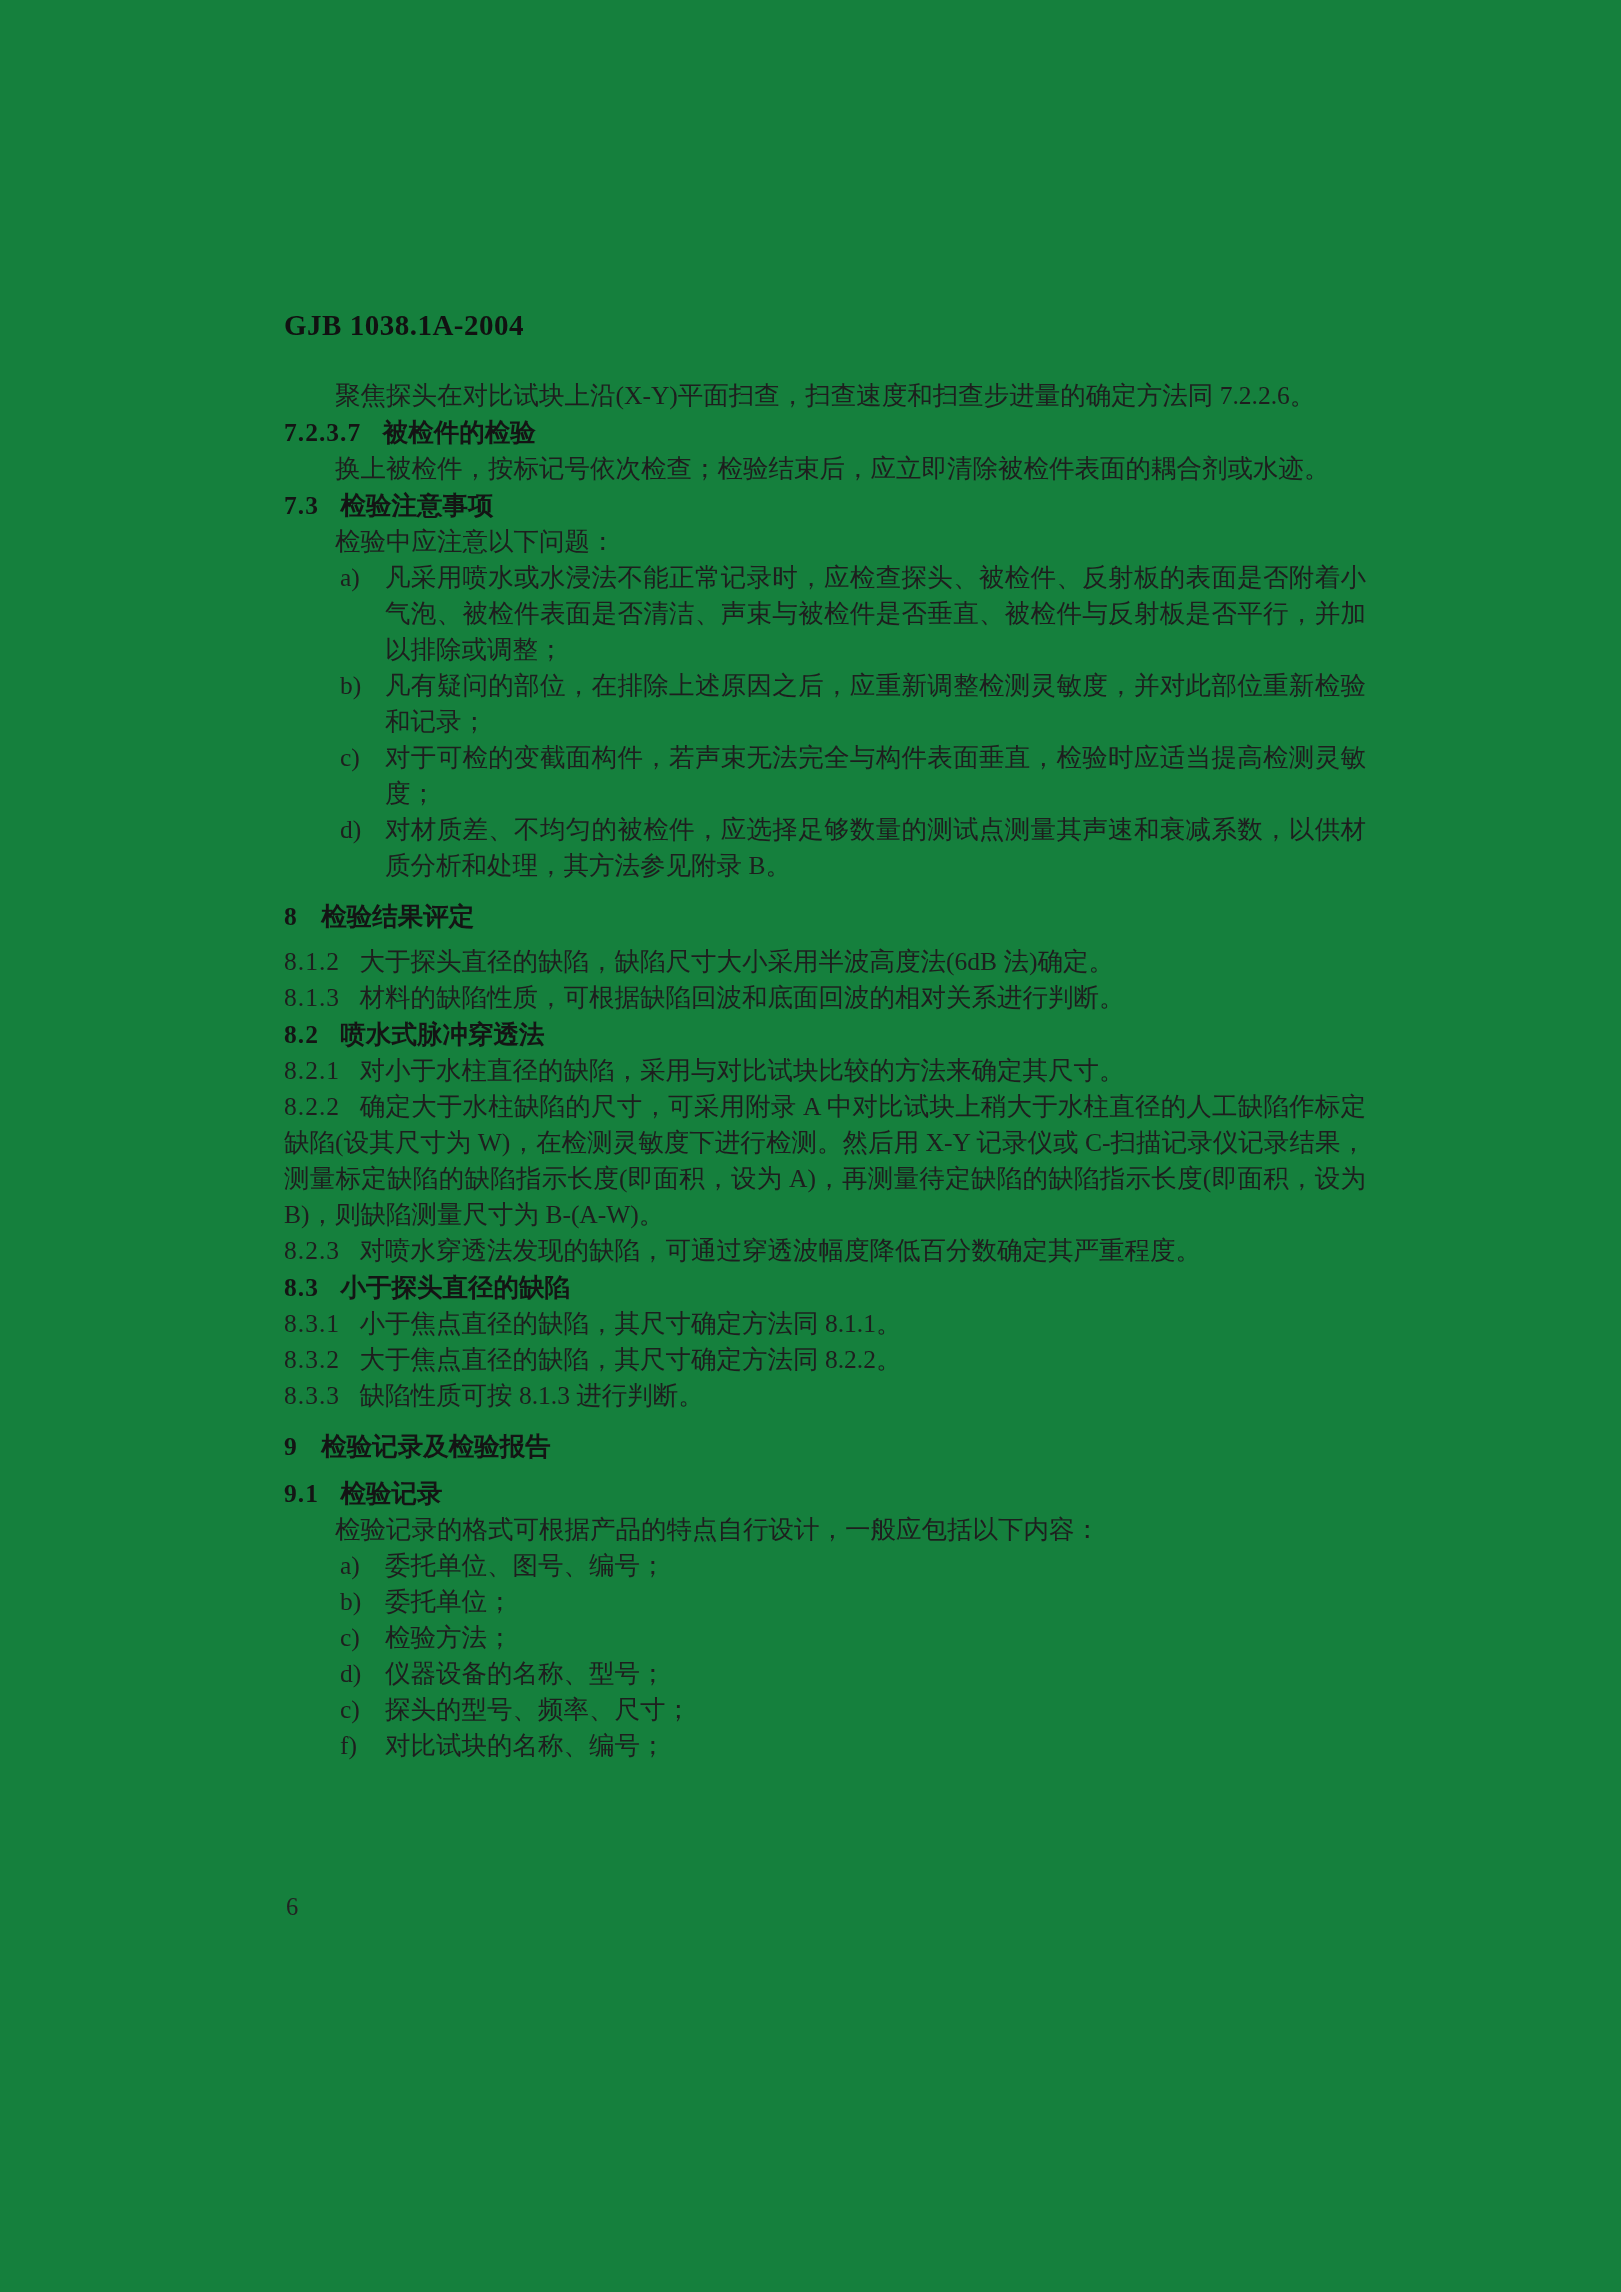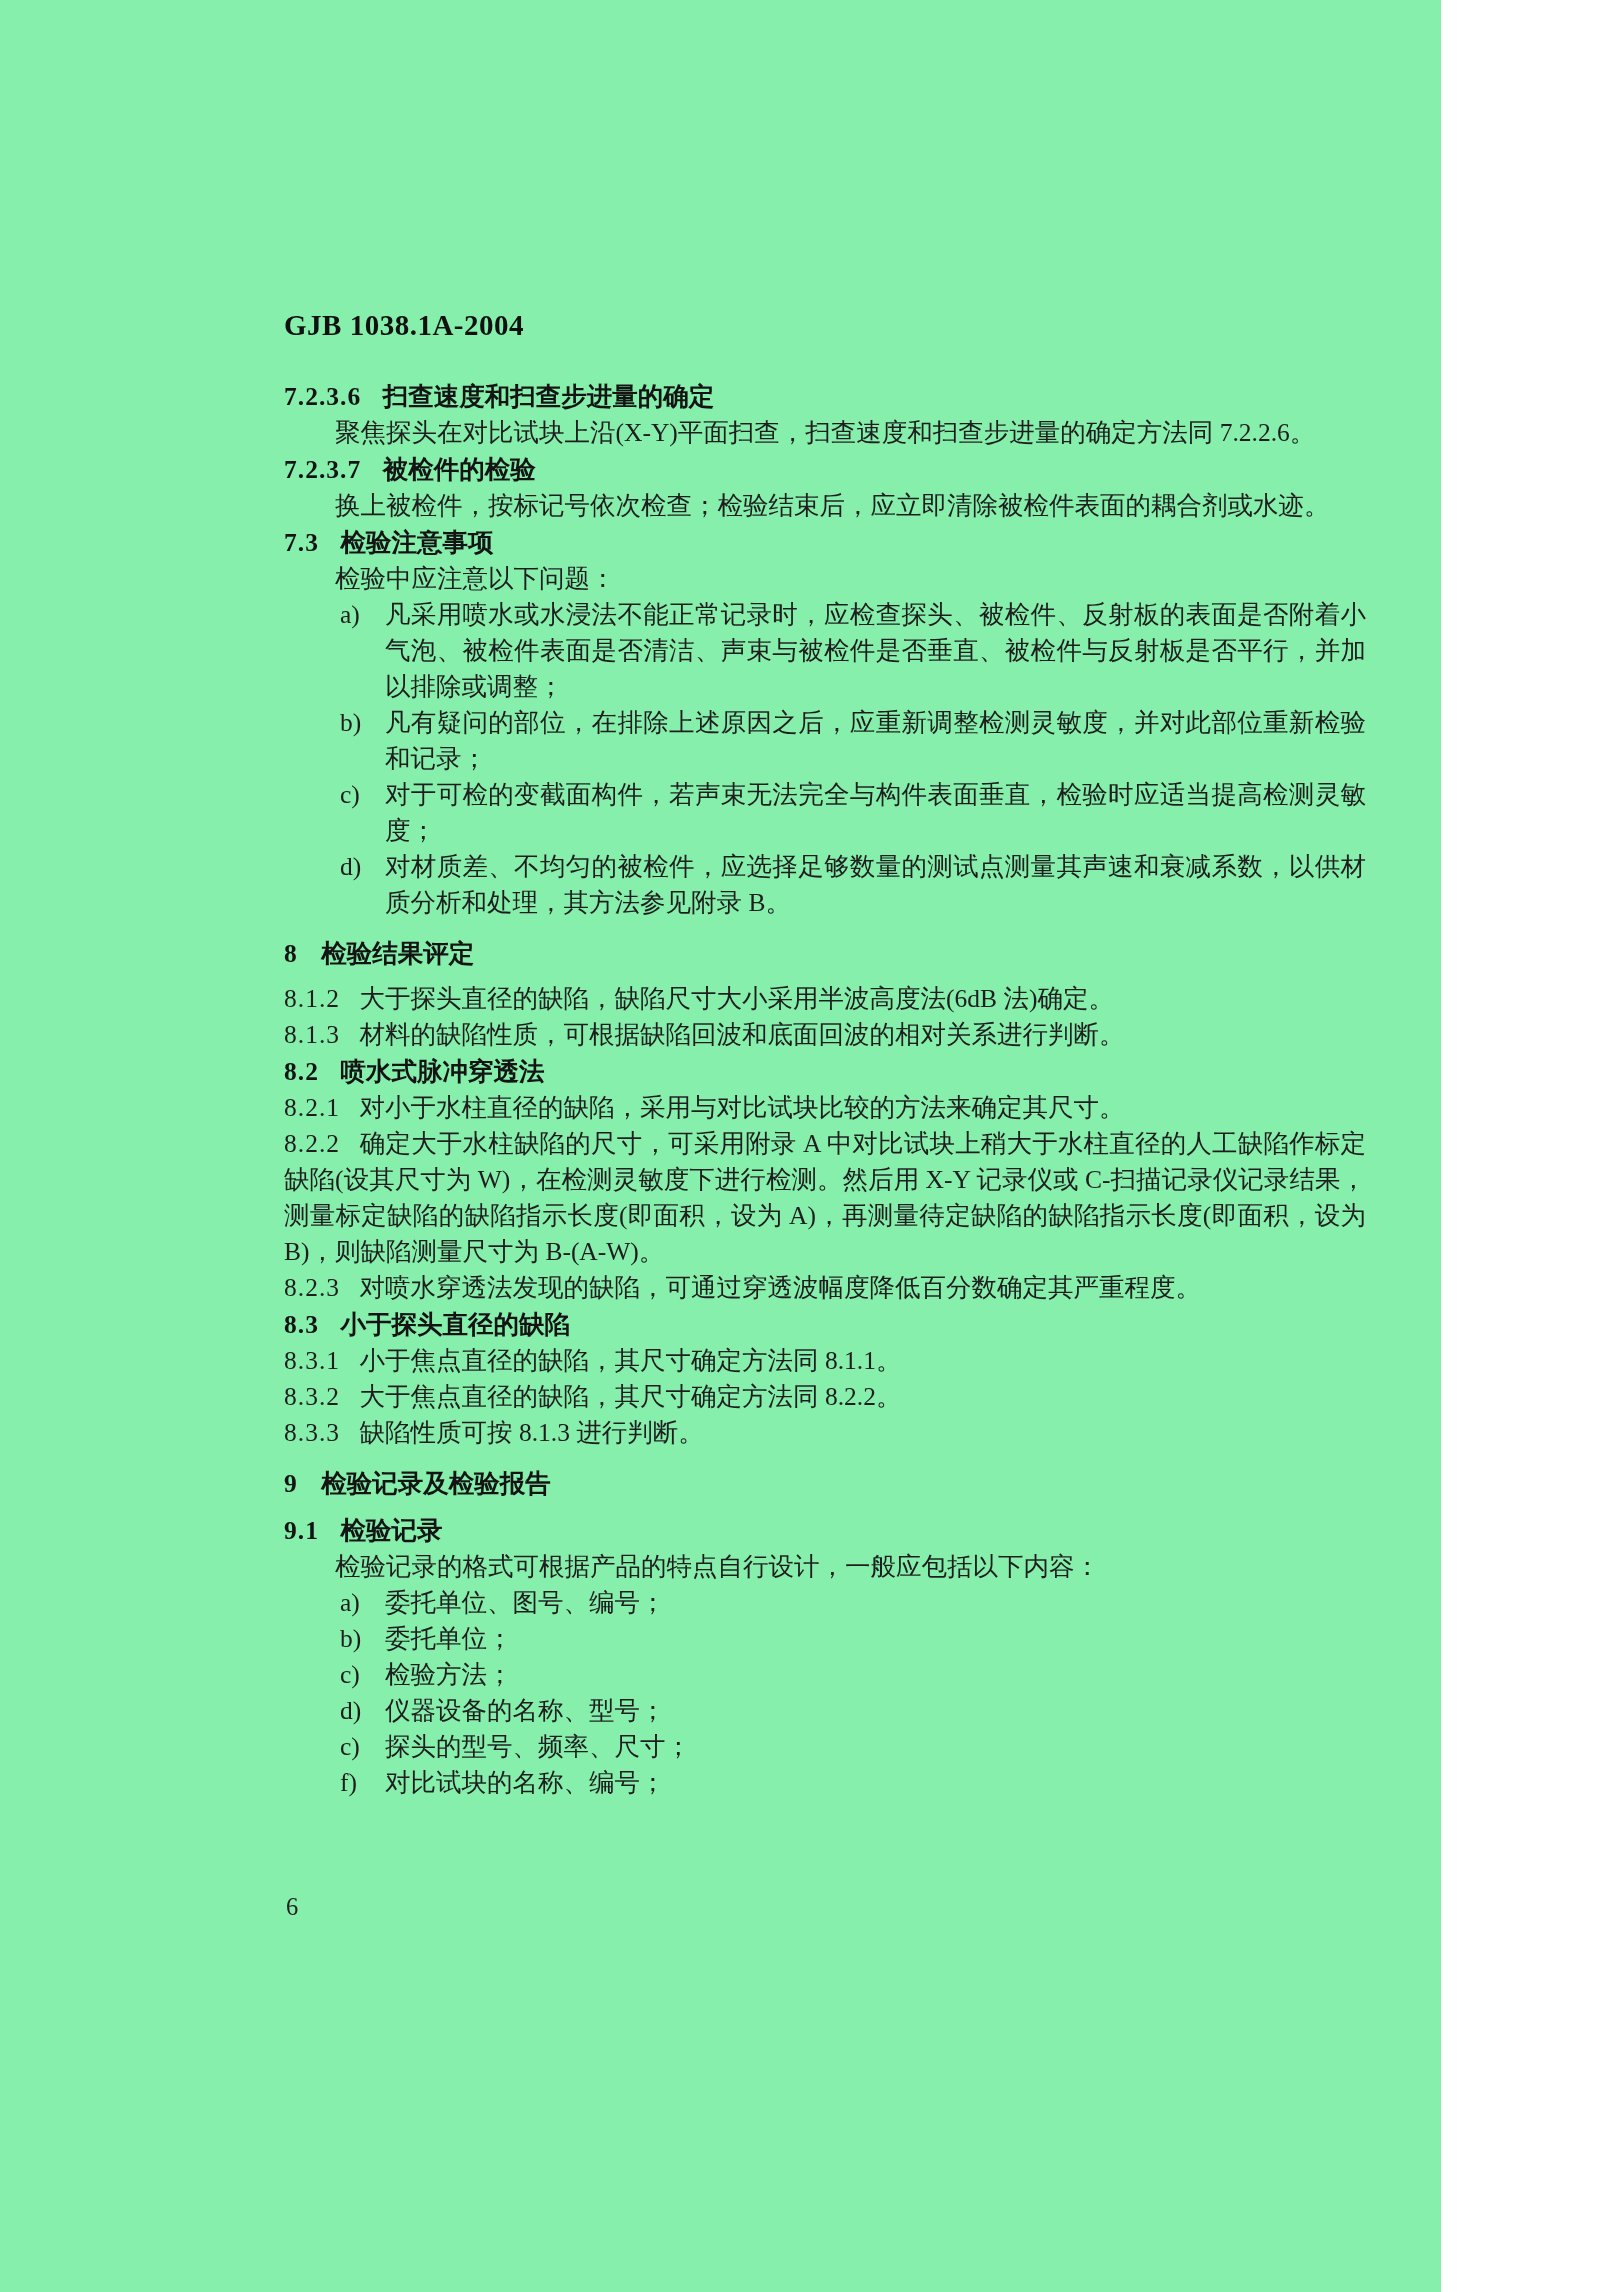--- a/index.html
+++ b/index.html
@@ -1,18 +1,18 @@
 <!DOCTYPE html>
 <html><head>
 <meta charset="utf-8">
 <style>
   html, body { margin:0; padding:0; background:#ffffff; }
   .sheet {
-    position:relative; width:1441px; height:2293px;
-    background:#86efac; overflow:hidden;
+    position:relative; width:1621px; height:2293px;
+    background:#15803d; overflow:hidden;
     font-family:"Liberation Serif","DejaVu Serif",serif;
     color:#1e1e1e;
   }
   .content {
     position:absolute; left:284px; top:306px; width:1082px;
     font-size:25.5px; line-height:36px; text-align:justify;
   }
   .doc-code {
     font-family:"Liberation Serif","DejaVu Serif",serif;
     font-weight:bold; font-size:29px; line-height:39px;
@@ -39,21 +39,20 @@
 </style>
 </head>
 <body>
 
 <div class="sheet">
   <div class="content">
 
     <p class="doc-code">GJB 1038.1A-2004</p>
 
 
-    <p class="h"><span class="hnum">7.2.3.6</span><span>扫查速度和扫查步进量的确定</span></p>
 
     <p class="ind">聚焦探头在对比试块上沿(X-Y)平面扫查，扫查速度和扫查步进量的确定方法同 7.2.2.6。</p>
 
     <p class="h"><span class="hnum">7.2.3.7</span><span>被检件的检验</span></p>
 
     <p class="ind">换上被检件，按标记号依次检查；检验结束后，应立即清除被检件表面的耦合剂或水迹。</p>
 
     <p class="h"><span class="hnum">7.3</span><span>检验注意事项</span></p>
 
     <p class="ind">检验中应注意以下问题：</p>

